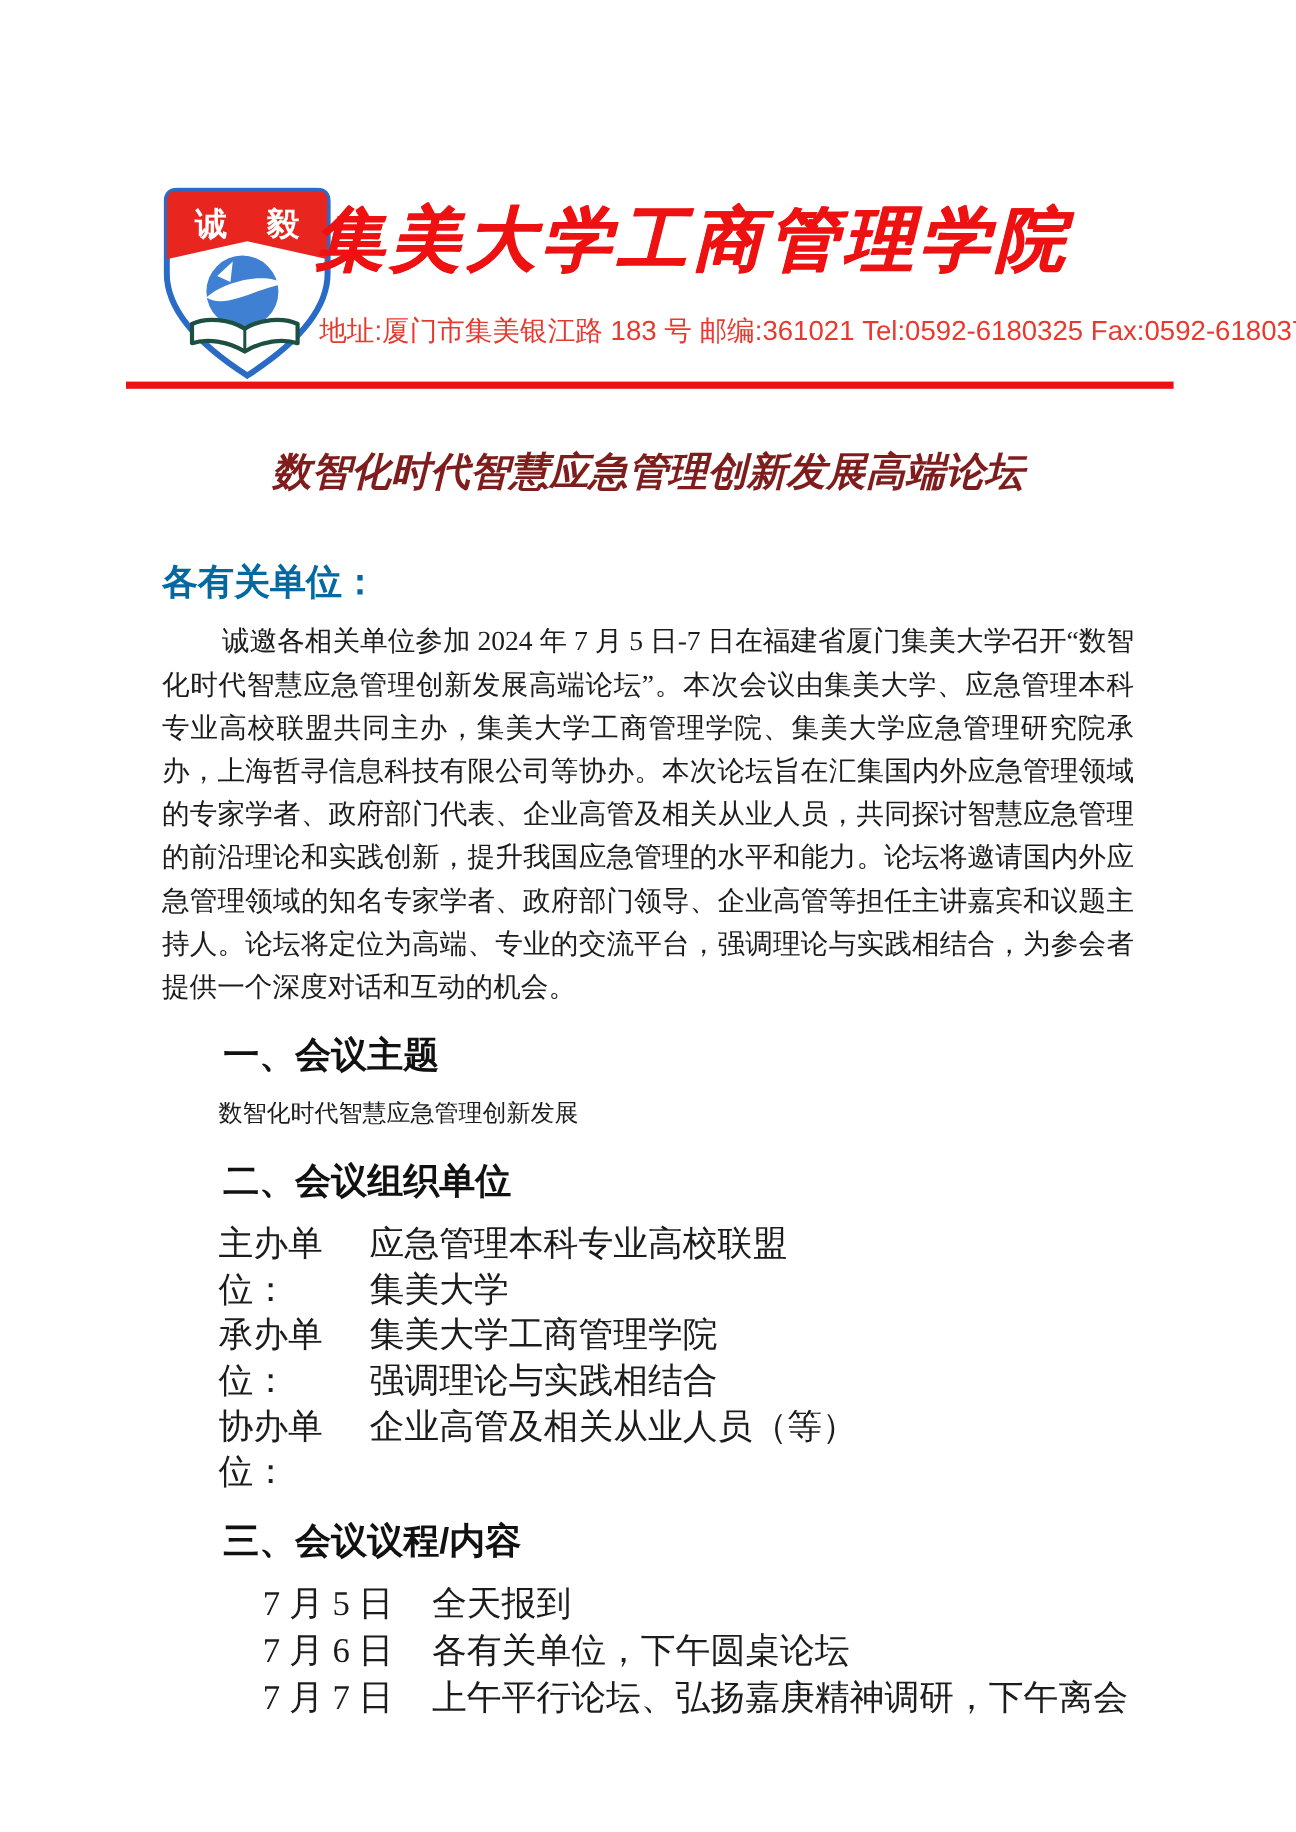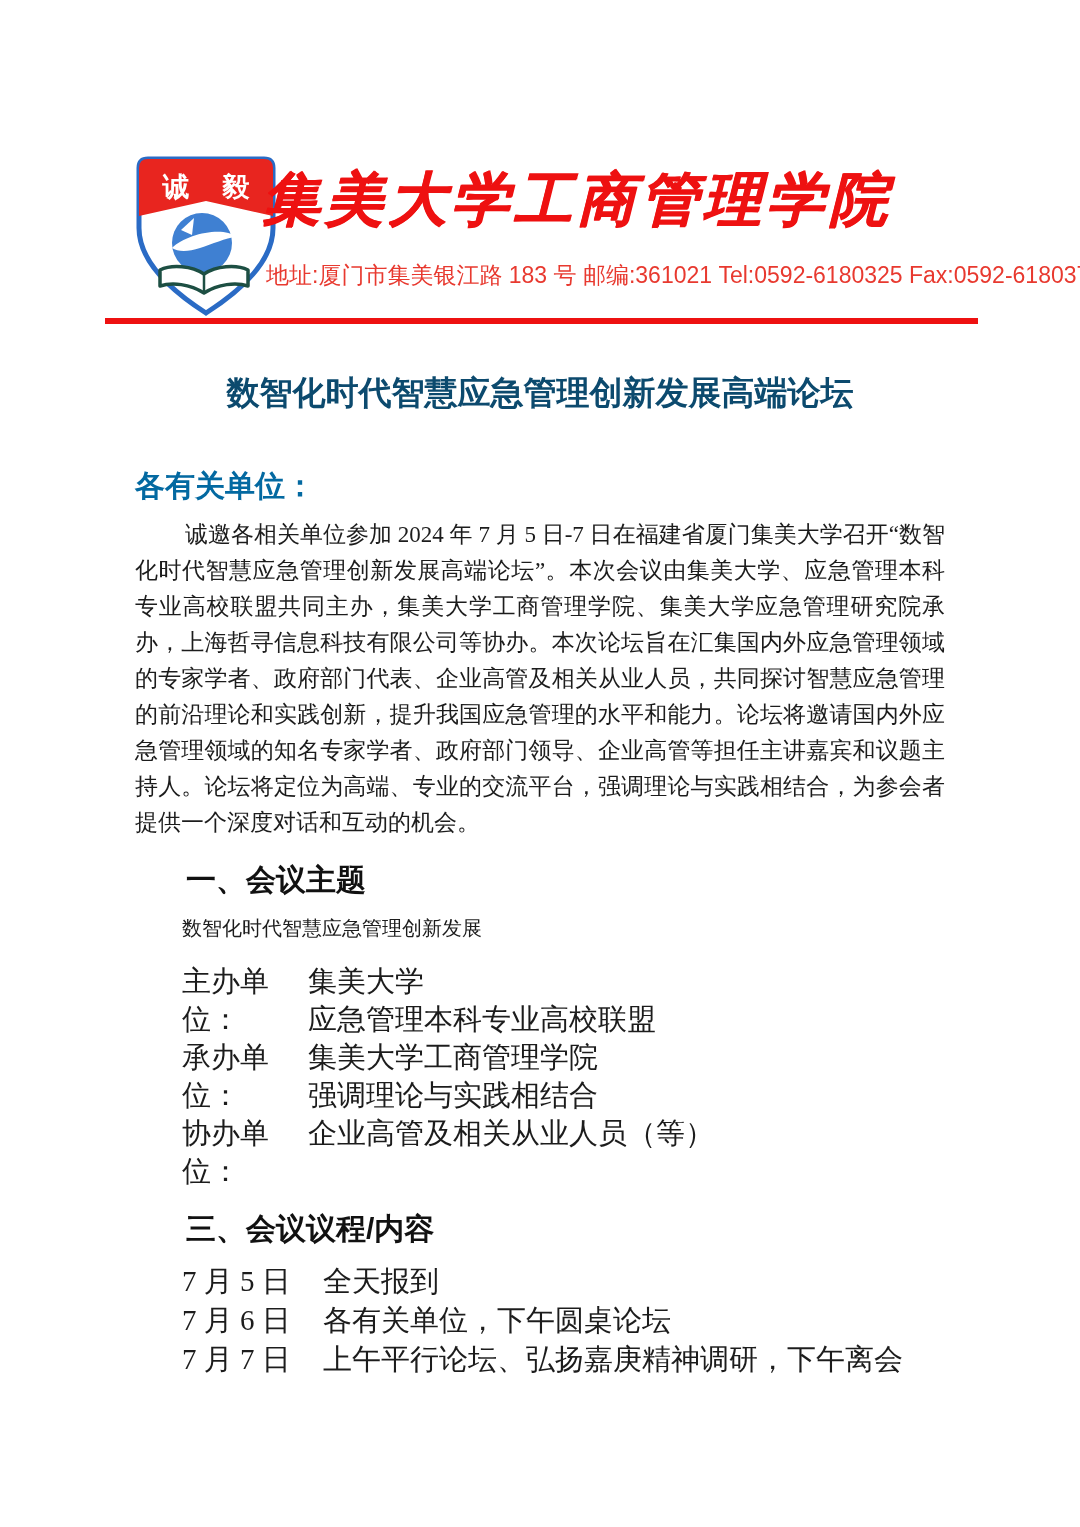--- a/index.html
+++ b/index.html
@@ -42,21 +42,22 @@
   
   .doc{
     position:absolute; left:135px; top:345px; width:810px;
   }
   .doc-title{
     margin:28px 0 0 0;
     text-align:center;
     font-family:"Liberation Sans","DejaVu Sans",sans-serif;
     font-weight:bold;
     font-size:33px; line-height:40px;
-    color:#0c4a6e;
+    color:#7f1d1d;
+    font-style:italic;
   }
   .salutation{
     margin:56px 0 0 0;
     font-family:"Liberation Sans","DejaVu Sans",sans-serif;
     font-weight:bold;
     font-size:30px; line-height:34px;
     color:#0369a1;
   }
   .body-para{
     margin:14px 0 0 0;
@@ -75,21 +76,21 @@
   .theme-line{
     margin:13px 0 0 47px;
     font-size:20px; line-height:36px;
   }
   .org-block{ margin:16px 0 0 47px; }
   .org-row{ display:flex; font-size:29px; line-height:38px; }
   .org-label{ flex:none; width:126px; }
   .org-values{ display:flex; flex-direction:column; }
   .agenda-block{ margin:16px 0 0 47px; }
   .agenda-row{ display:flex; font-size:29px; line-height:39px; }
-  .agenda-date{ flex:none; width:141px; }
+  .agenda-date{ flex:none; width:141px;margin-left:37px; }
 </style>
 </head>
 <body>
 
 <div class="page">
 
   <div>
 
     <svg class="crest" viewBox="0 0 140 162" xmlns="http://www.w3.org/2000/svg">
       <defs>
@@ -127,26 +128,27 @@
 
     <h1 class="doc-title">数智化时代智慧应急管理创新发展高端论坛</h1>
 
     <p class="salutation">各有关单位：</p>
 
     <p class="body-para">诚邀各相关单位参加 2024 年 7 月 5 日-7 日在福建省厦门集美大学召开“数智化时代智慧应急管理创新发展高端论坛”。本次会议由集美大学、应急管理本科专业高校联盟共同主办，集美大学工商管理学院、集美大学应急管理研究院承办，上海哲寻信息科技有限公司等协办。本次论坛旨在汇集国内外应急管理领域的专家学者、政府部门代表、企业高管及相关从业人员，共同探讨智慧应急管理的前沿理论和实践创新，提升我国应急管理的水平和能力。论坛将邀请国内外应急管理领域的知名专家学者、政府部门领导、企业高管等担任主讲嘉宾和议题主持人。论坛将定位为高端、专业的交流平台，强调理论与实践相结合，为参会者提供一个深度对话和互动的机会。</p>
 
     <h2 class="sec-heading">一、会议主题</h2>
     <p class="theme-line">数智化时代智慧应急管理创新发展</p>
 
+    <h2 class="sec-heading">二、会议组织单位</h2>
     <div class="org-block">
       <div class="org-row">
         <span class="org-label">主办单位：</span>
         <span class="org-values">
+          <span>应急管理本科专业高校联盟</span>
           <span>集美大学</span>
-          <span>应急管理本科专业高校联盟</span>
         </span>
       </div>
       <div class="org-row">
         <span class="org-label">承办单位：</span>
         <span class="org-values">
           <span>集美大学工商管理学院</span>
           <span>强调理论与实践相结合</span>
         </span>
       </div>
       <div class="org-row">

